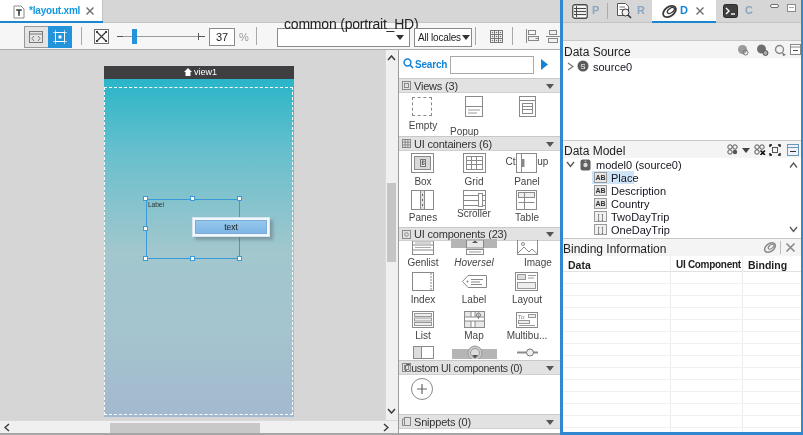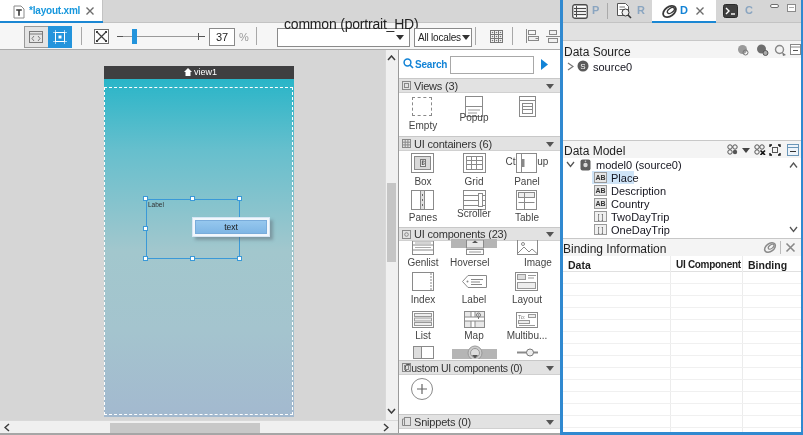--- a/index.html
+++ b/index.html
@@ -171,21 +171,21 @@
     </svg>
 
   <div class="abs" style="left:412px;top:97px;width:20px;height:19px;border:1px dashed #8a8a8a;background:#fff;"></div>
   <div class="abs" style="left:399px;top:120px;width:48px;font-size:10px;color:#444;text-align:center;">Empty</div>
   <svg class="abs" style="left:465px;top:96px;" width="18" height="21" viewBox="0 0 18 21">
     <rect x="0.5" y="0.5" width="17" height="20" fill="#fff" stroke="#8a8a8a"></rect>
     <line x1="0.5" y1="10.5" x2="17.5" y2="10.5" stroke="#8a8a8a"></line>
     <line x1="3" y1="14" x2="15" y2="14" stroke="#9a9a9a"></line>
       <line x1="3" y1="17" x2="12" y2="17" stroke="#9a9a9a"></line>
   </svg>
-  <div class="abs" style="left:450px;top:112px;width:48px;font-size:10px;color:#444;text-align:center;">Popup</div>
+  <div class="abs" style="left:450px;top:126px;width:48px;font-size:10px;color:#444;text-align:left;">Popup</div>
   <svg class="abs" style="left:519px;top:96px;" width="17" height="21" viewBox="0 0 17 21">
     <rect x="0.5" y="0.5" width="16" height="20" fill="#fff" stroke="#8a8a8a"></rect>
     <line x1="0.5" y1="4.5" x2="16.5" y2="4.5" stroke="#8a8a8a"></line>
     <rect x="3.5" y="7.5" width="10" height="10" fill="none" stroke="#8a8a8a"></rect>
     <line x1="3.5" y1="10.5" x2="13.5" y2="10.5" stroke="#8a8a8a"></line>
       <line x1="3.5" y1="13.5" x2="13.5" y2="13.5" stroke="#8a8a8a"></line>
   </svg>
   <div class="abs" style="left:503px;top:120px;width:48px;font-size:10px;color:#444;text-align:center;margin-top:36px;">Ctxpopup</div>
 
   <div class="abs" style="left:399px;top:136px;width:161px;height:15px;background:#e2e2e2;border-top:1px solid #c8c8c8;border-bottom:1px solid #d0d0d0;"></div>
@@ -266,21 +266,21 @@
       <line x1="3" y1="6.5" x2="19" y2="6.5" stroke="#aaa"></line>
   </svg>
   <div class="abs" style="left:399px;top:257px;width:48px;font-size:10px;color:#444;text-align:center;">Genlist</div>
   <div class="abs" style="left:451px;top:239px;width:46px;height:9px;background:#b5b5b5;"></div>
   <svg class="abs" style="left:464px;top:240px;" width="22" height="15" viewBox="0 0 22 15">
     <rect x="2.5" y="0" width="17" height="8" fill="#e8e8e8" stroke="#8a8a8a"></rect>
     <path d="M8 3 L11 0.5 L14 3 z" fill="#555"></path>
     <rect x="2.5" y="9.5" width="17" height="5" fill="#fff" stroke="#8a8a8a"></rect>
     <line x1="5" y1="12" x2="17" y2="12" stroke="#999"></line>
   </svg>
-  <div class="abs" style="left:450px;top:257px;width:48px;font-size:10px;color:#444;">Hoversel</div>
+  <div class="abs" style="left:450px;top:257px;width:48px;font-size:10px;color:#444;text-align:center;font-style:italic;">Hoversel</div>
   <svg class="abs" style="left:517px;top:240px;" width="21" height="15" viewBox="0 0 21 15">
     <rect x="0.5" y="0" width="20" height="14.5" fill="#fff" stroke="#8a8a8a"></rect>
     <circle cx="6" cy="4" r="1.5" fill="none" stroke="#8a8a8a"></circle>
     <path d="M1 13 L7 7 L12 12 L15 9 L20 13.5" fill="none" stroke="#8a8a8a"></path>
   </svg>
   <div class="abs" style="left:524px;top:257px;width:48px;font-size:10px;color:#444;">Image</div>
 
   <svg class="abs" style="left:412px;top:272px;" width="22" height="19" viewBox="0 0 22 19">
     <rect x="0.5" y="0.5" width="21" height="18" fill="#fff" stroke="#8a8a8a"></rect>
     <line x1="18" y1="2" x2="20" y2="2" stroke="#888"></line>

